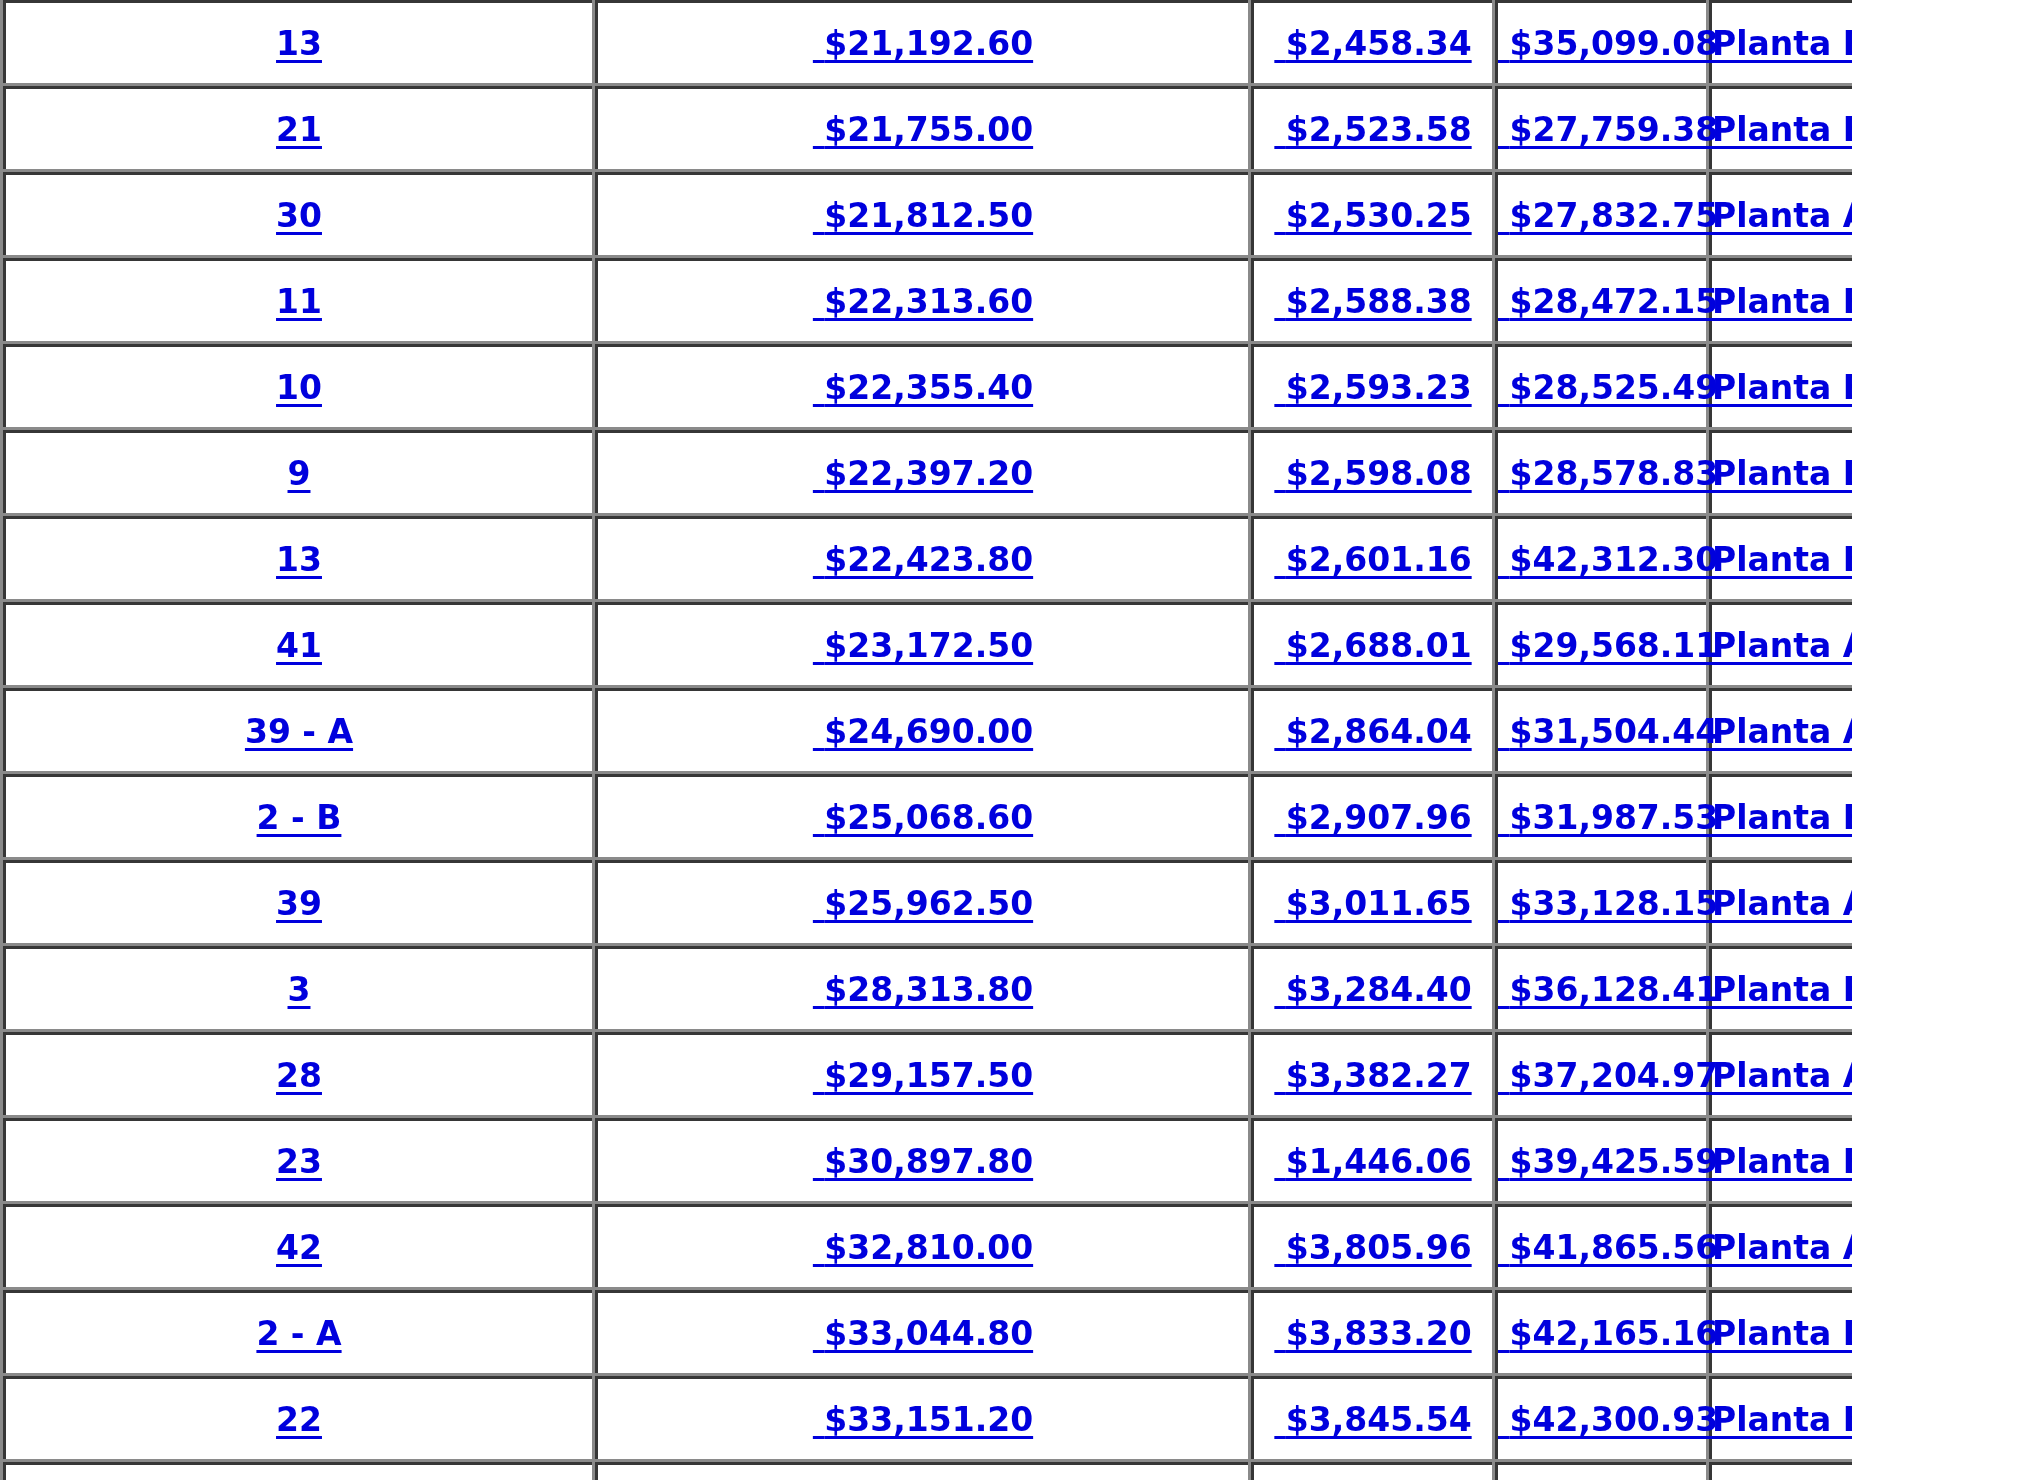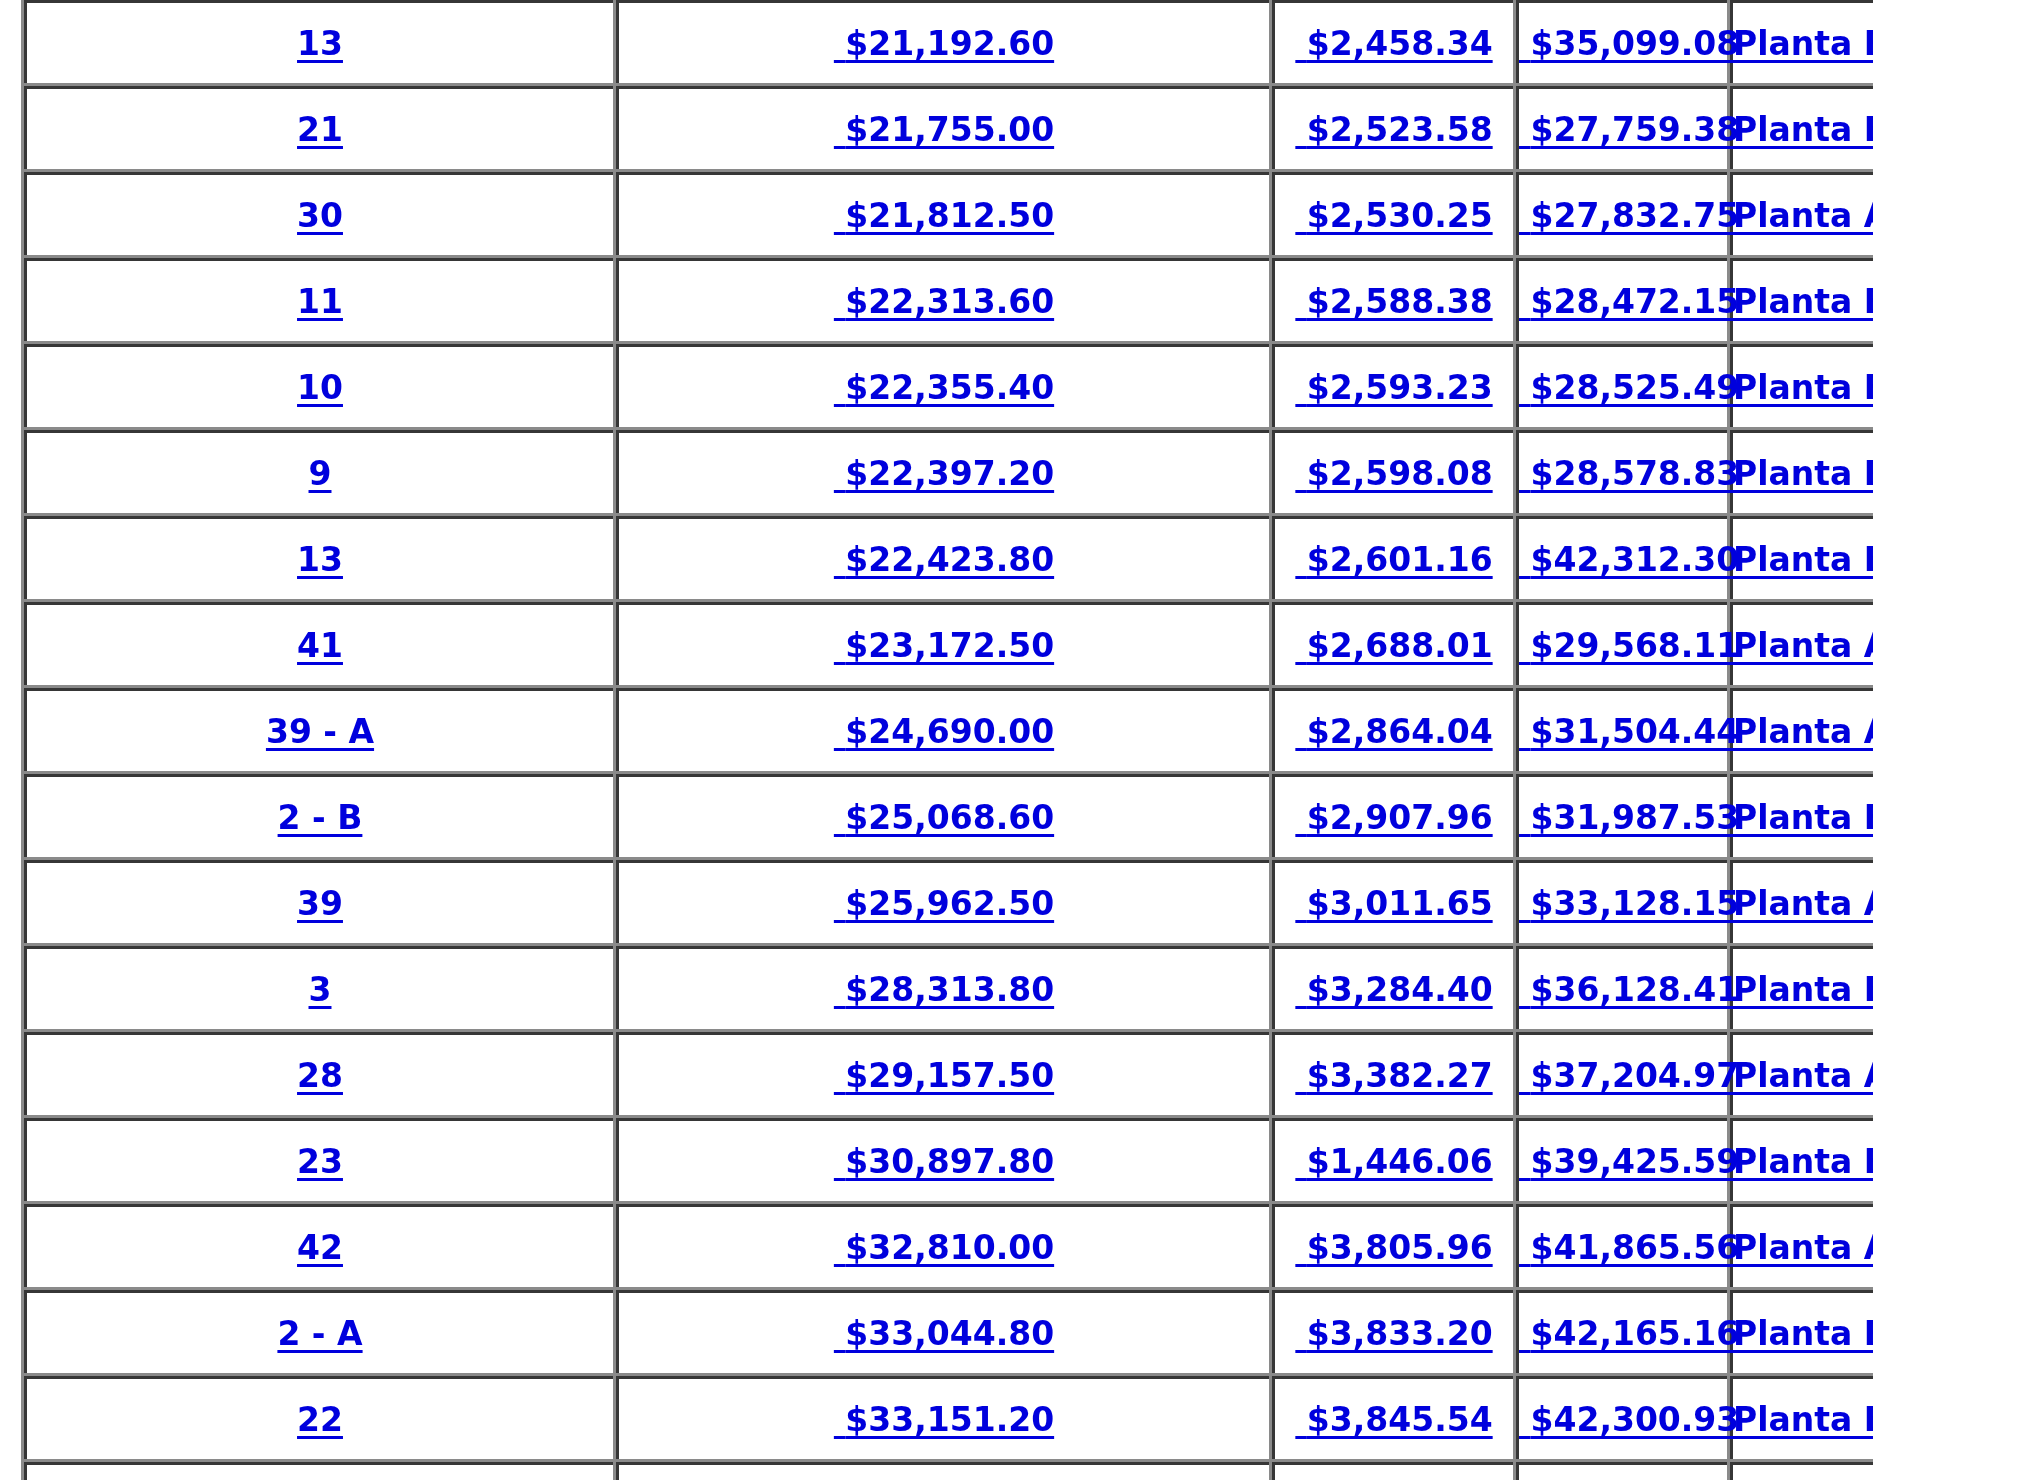--- a/index.html
+++ b/index.html
@@ -5,21 +5,21 @@
   html,body{
     margin:0;padding:0;
     width:2032px;height:1480px;
     overflow:hidden;
     background:#ffffff;
     font-family:"DejaVu Sans","Liberation Sans",sans-serif;
     font-weight:bold;
   }
   .viewport{
     width:1852px;height:1480px;
-    overflow:hidden;position:relative;padding-left:21px;
+    overflow:hidden;position:relative;
   }
   table.listing{
     border-collapse:separate;
     border-spacing:0;
     table-layout:fixed;
     width:2045px;
     margin-top:-3px;
   }
   table.listing td{
     box-sizing:border-box;

